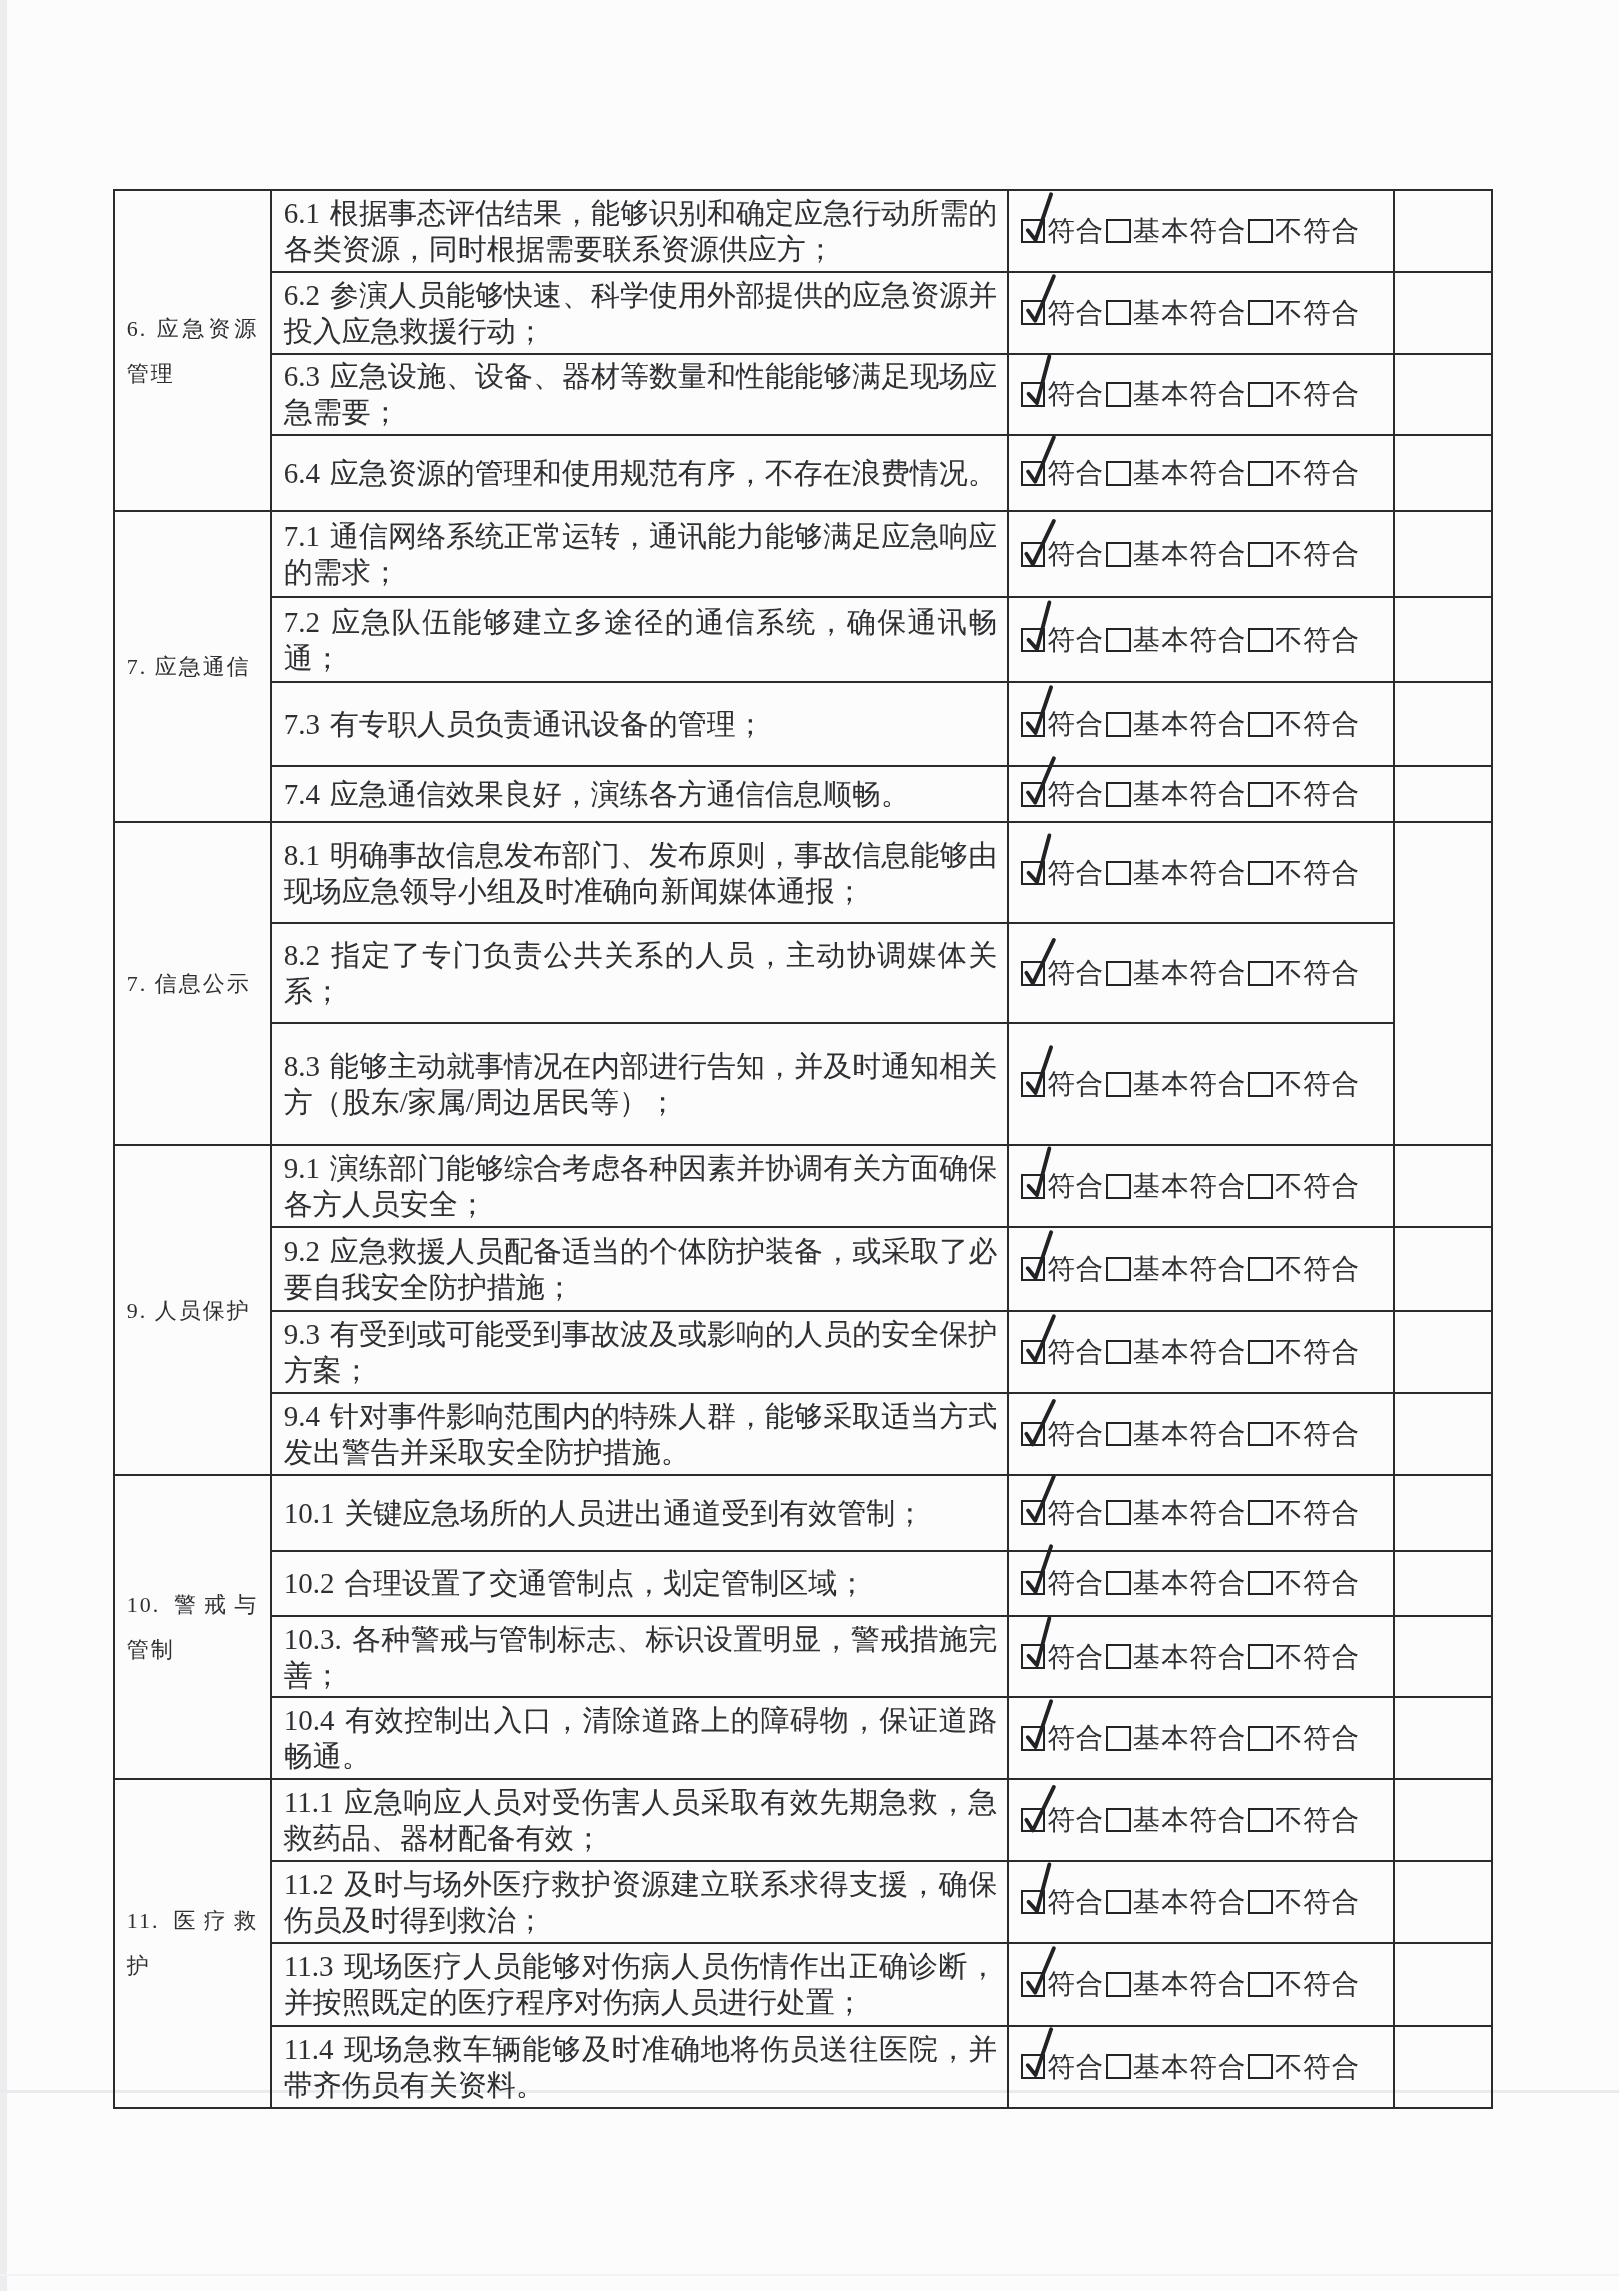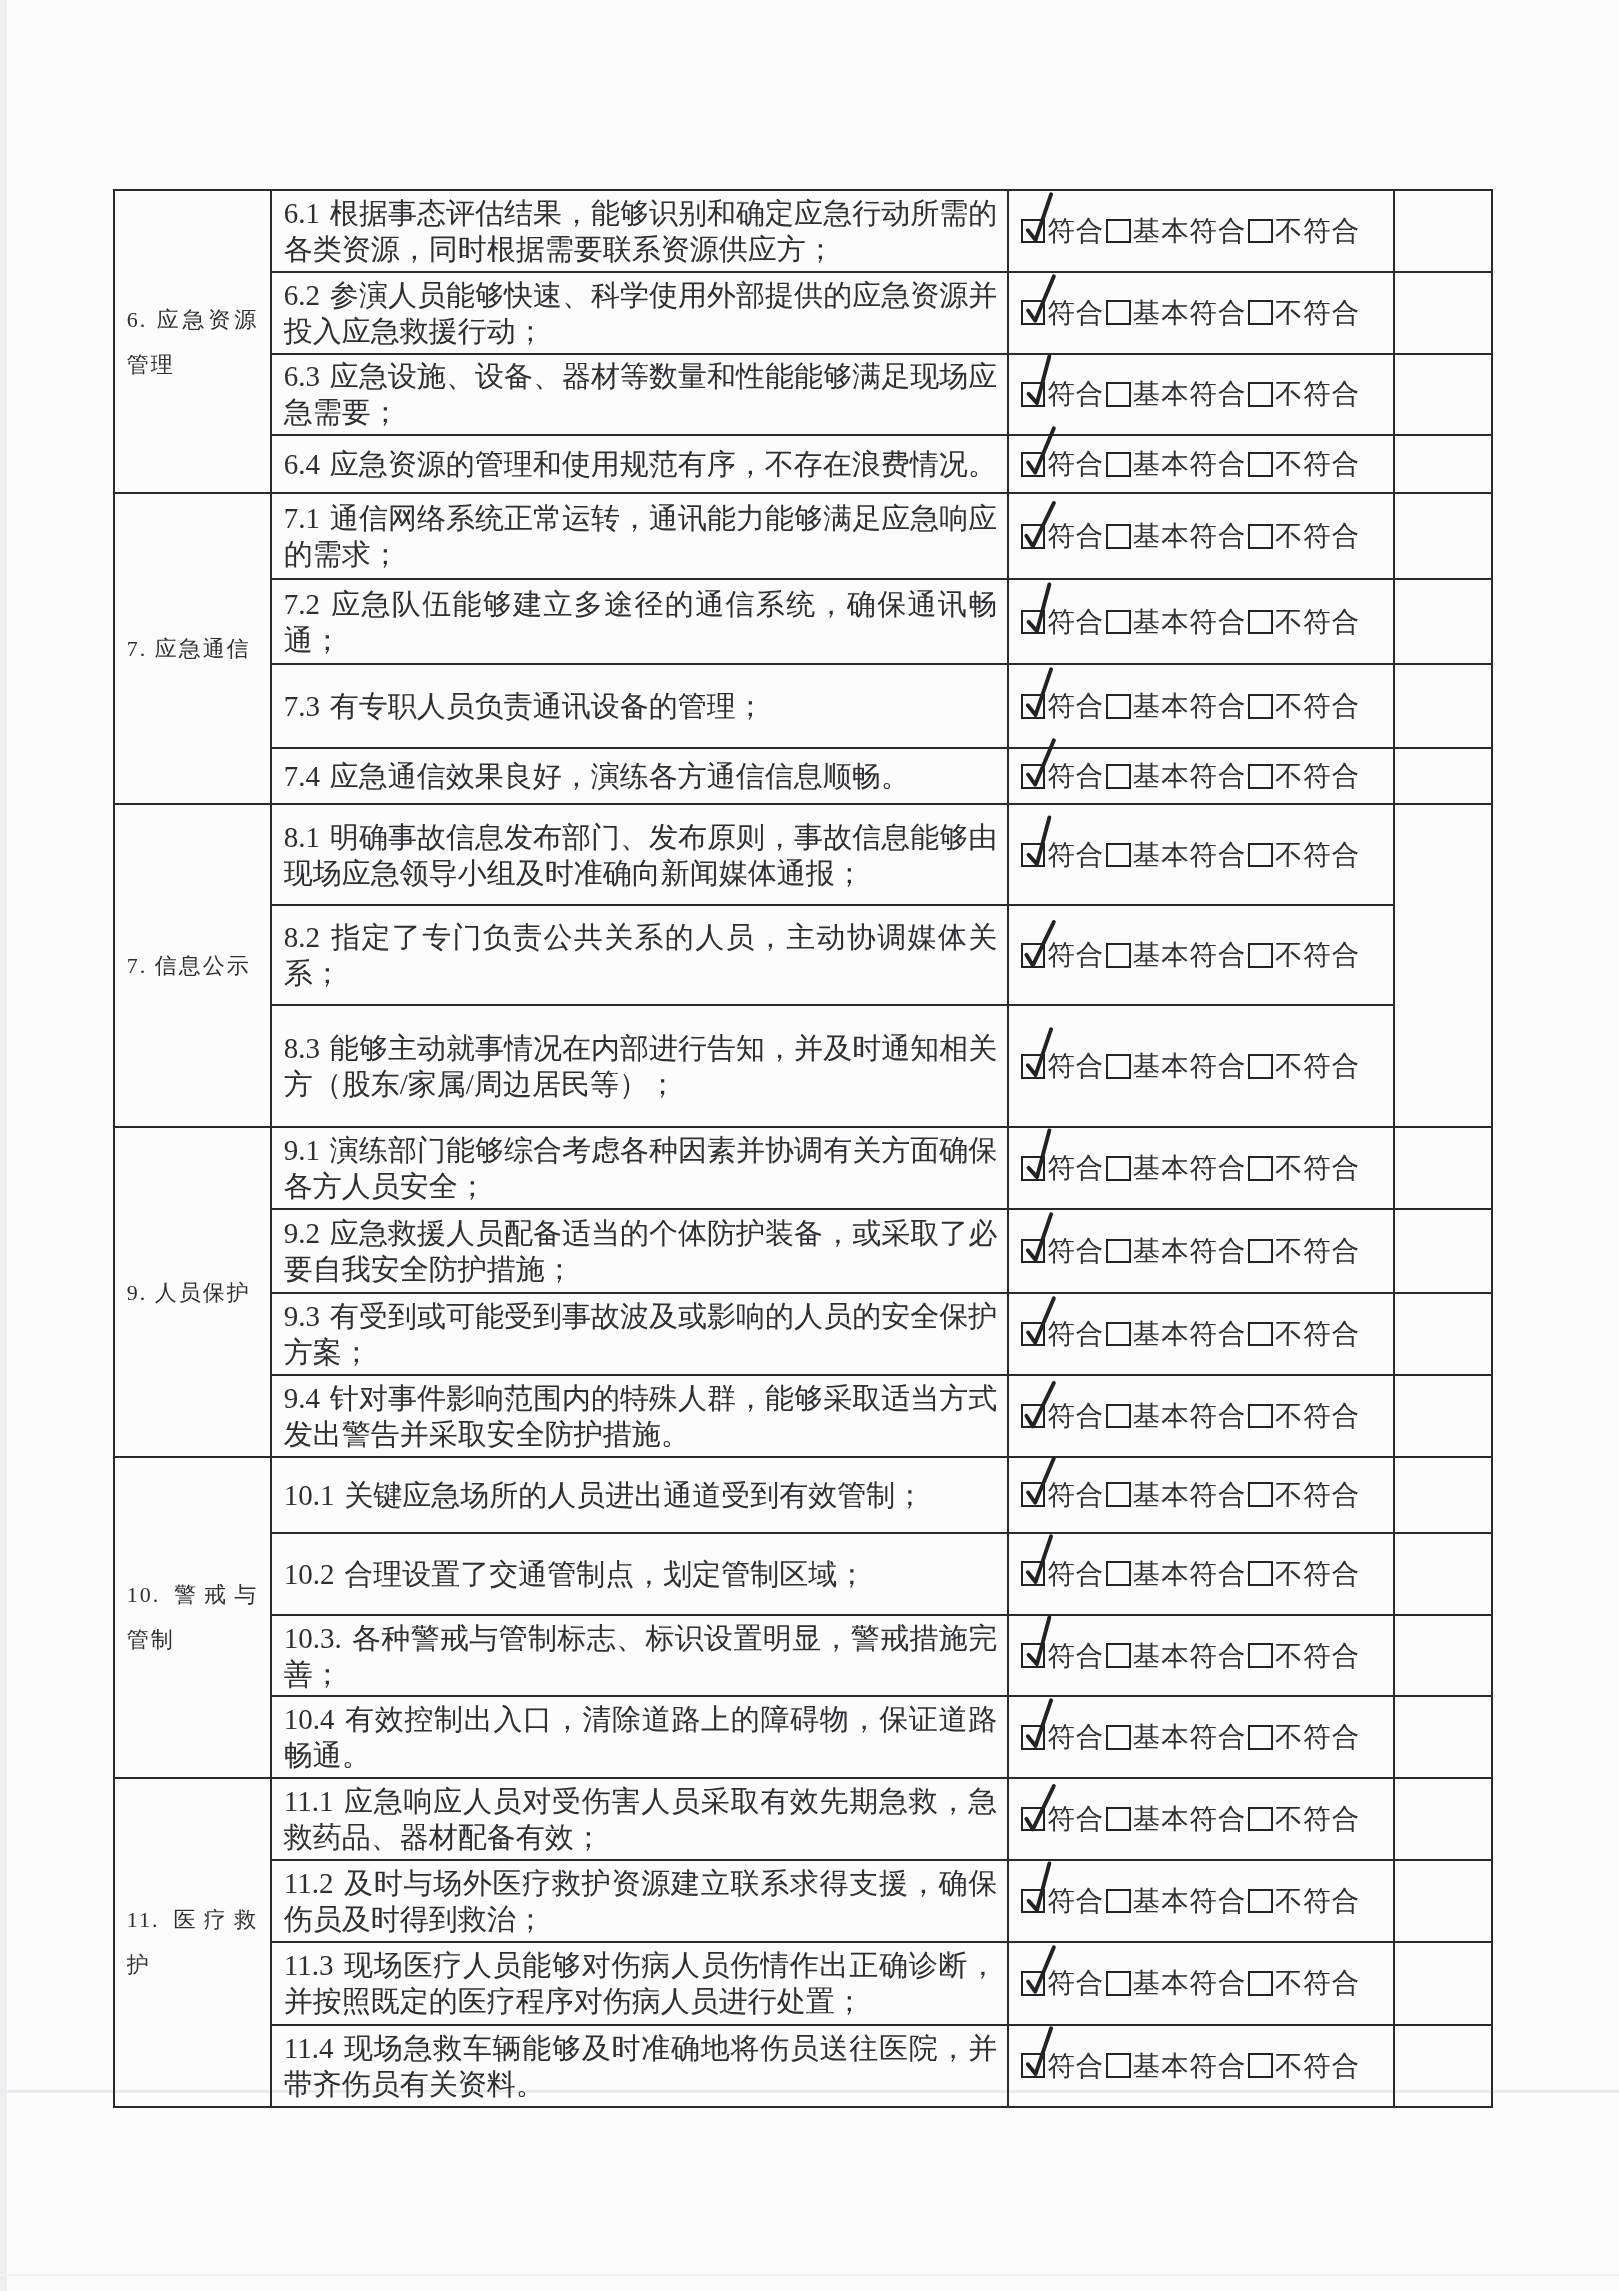--- a/index.html
+++ b/index.html
@@ -127,21 +127,21 @@
             </span>
             <span class="opt-label">符合</span>
             <span class="cbox"></span>
             <span class="opt-label">基本符合</span>
             <span class="cbox"></span>
             <span class="opt-label">不符合</span>
           </div>
         </td>
       <td class="remark"></td>
     </tr>
-    <tr style="height:58px">
+    <tr style="height:76px">
       <td class="item"><span class="no">6.4</span><span>应急资源的管理和使用规范有序，不存在浪费情况。</span></td>
       <td class="opts-cell">
           <div class="opts">
             <span class="cbox">
               <svg class="check-svg" viewBox="0 0 36 62">
                 <path d="M7 42 L15 52 L31 5"></path>
               </svg>
             </span>
             <span class="opt-label">符合</span>
             <span class="cbox"></span>
@@ -367,21 +367,21 @@
             </span>
             <span class="opt-label">符合</span>
             <span class="cbox"></span>
             <span class="opt-label">基本符合</span>
             <span class="cbox"></span>
             <span class="opt-label">不符合</span>
           </div>
         </td>
       <td class="remark"></td>
     </tr>
-    <tr style="height:82px">
+    <tr style="height:65px">
       <td class="item"><span class="no">10.2</span><span>合理设置了交通管制点，划定管制区域；</span></td>
       <td class="opts-cell">
           <div class="opts">
             <span class="cbox">
               <svg class="check-svg" viewBox="0 0 36 62">
                 <path d="M7 42 L15 52 L31 5"></path>
               </svg>
             </span>
             <span class="opt-label">符合</span>
             <span class="cbox"></span>

